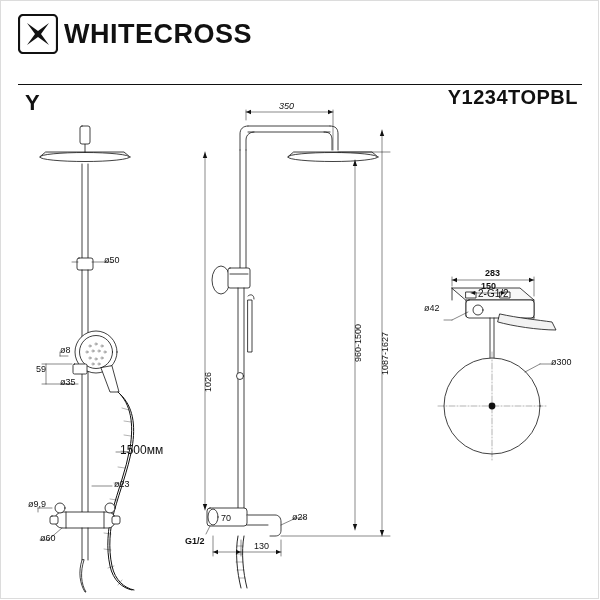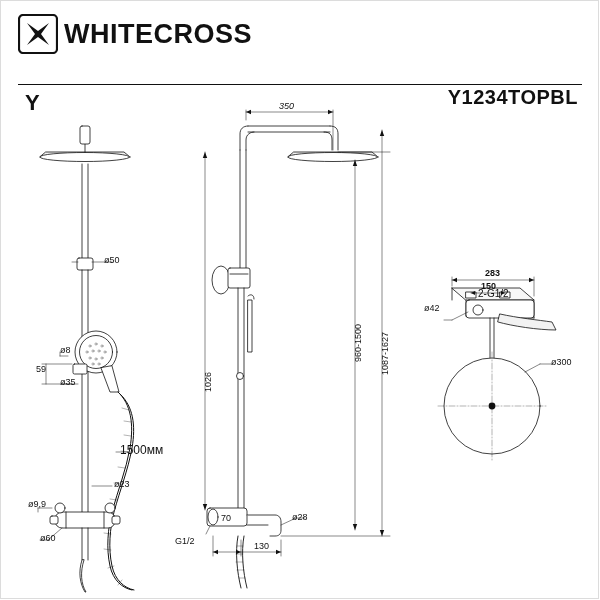--- a/index.html
+++ b/index.html
@@ -342,21 +342,21 @@
   <div class="dim-text" style="left:120px; top:443px; font-size:12px;">1500мм</div>
   <div class="dim-text" style="left:114px; top:479px;">ø23</div>
   <div class="dim-text" style="left:28px; top:499px;">ø9,9</div>
   <div class="dim-text" style="left:40px; top:533px;">ø60</div>
 
   <div class="dim-text" style="left:279px; top:101px;font-style:italic;">350</div>
   <div class="dim-text vertical" style="left:203px; top:392px;">1026</div>
   <div class="dim-text vertical" style="left:353px; top:362px;">960-1500</div>
   <div class="dim-text vertical" style="left:380px; top:375px;">1087-1627</div>
   <div class="dim-text" style="left:292px; top:512px;">ø28</div>
-  <div class="dim-text" style="left:175px; top:536px;">G1/2</div>
+  <div class="dim-text" style="left:185px; top:536px;font-weight:bold;">G1/2</div>
   <div class="dim-text" style="left:221px; top:513px;">70</div>
   <div class="dim-text" style="left:254px; top:541px;">130</div>
 
   <div class="dim-text" style="left:485px; top:268px;font-weight:bold;">283</div>
   <div class="dim-text" style="left:481px; top:281px;font-weight:bold;">150</div>
   <div class="dim-text" style="left:478px; top:288px; font-size:10px;">2-G1/2</div>
   <div class="dim-text" style="left:424px; top:303px;">ø42</div>
   <div class="dim-text" style="left:551px; top:357px;">ø300</div>
 
 </div>

